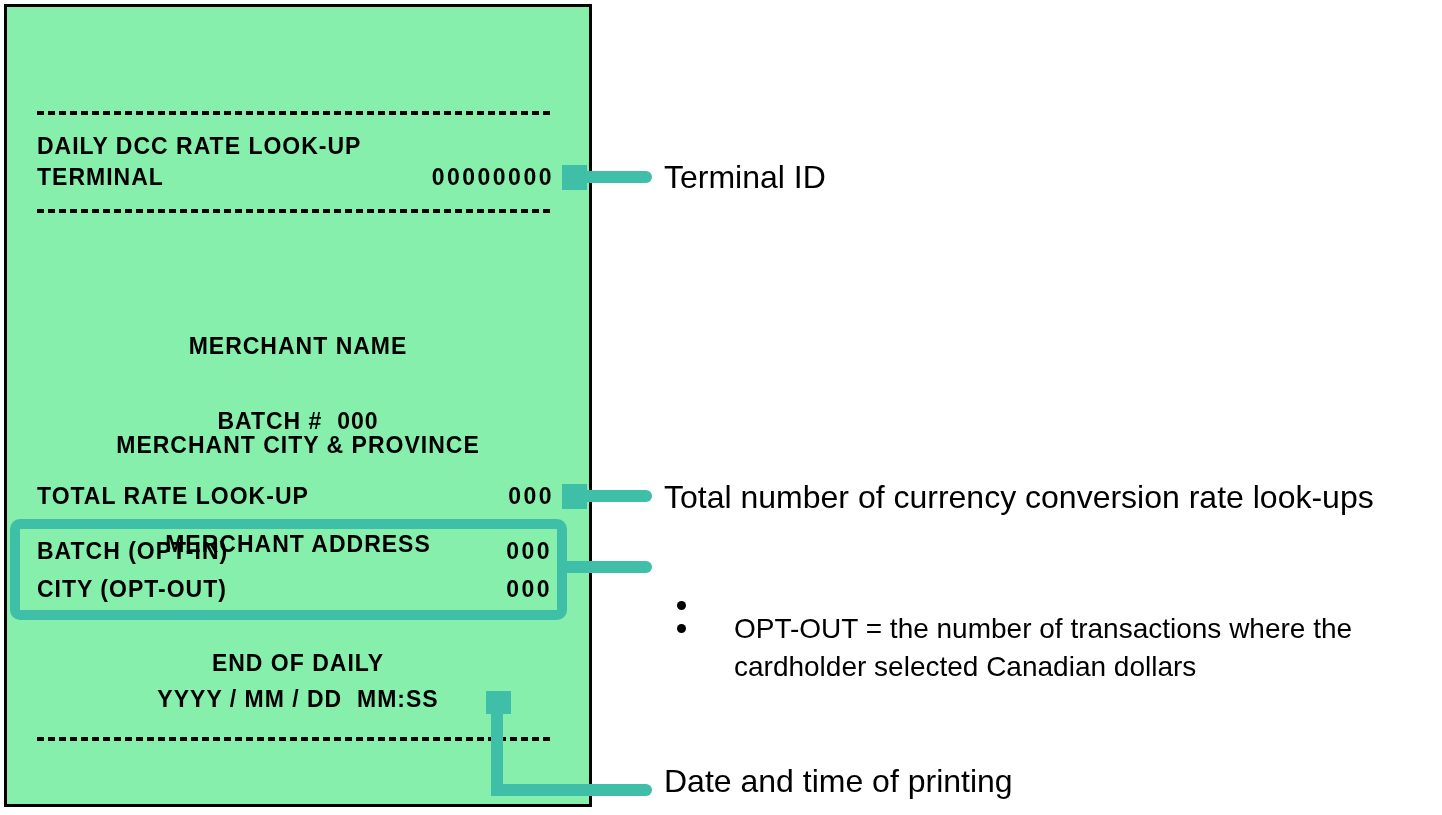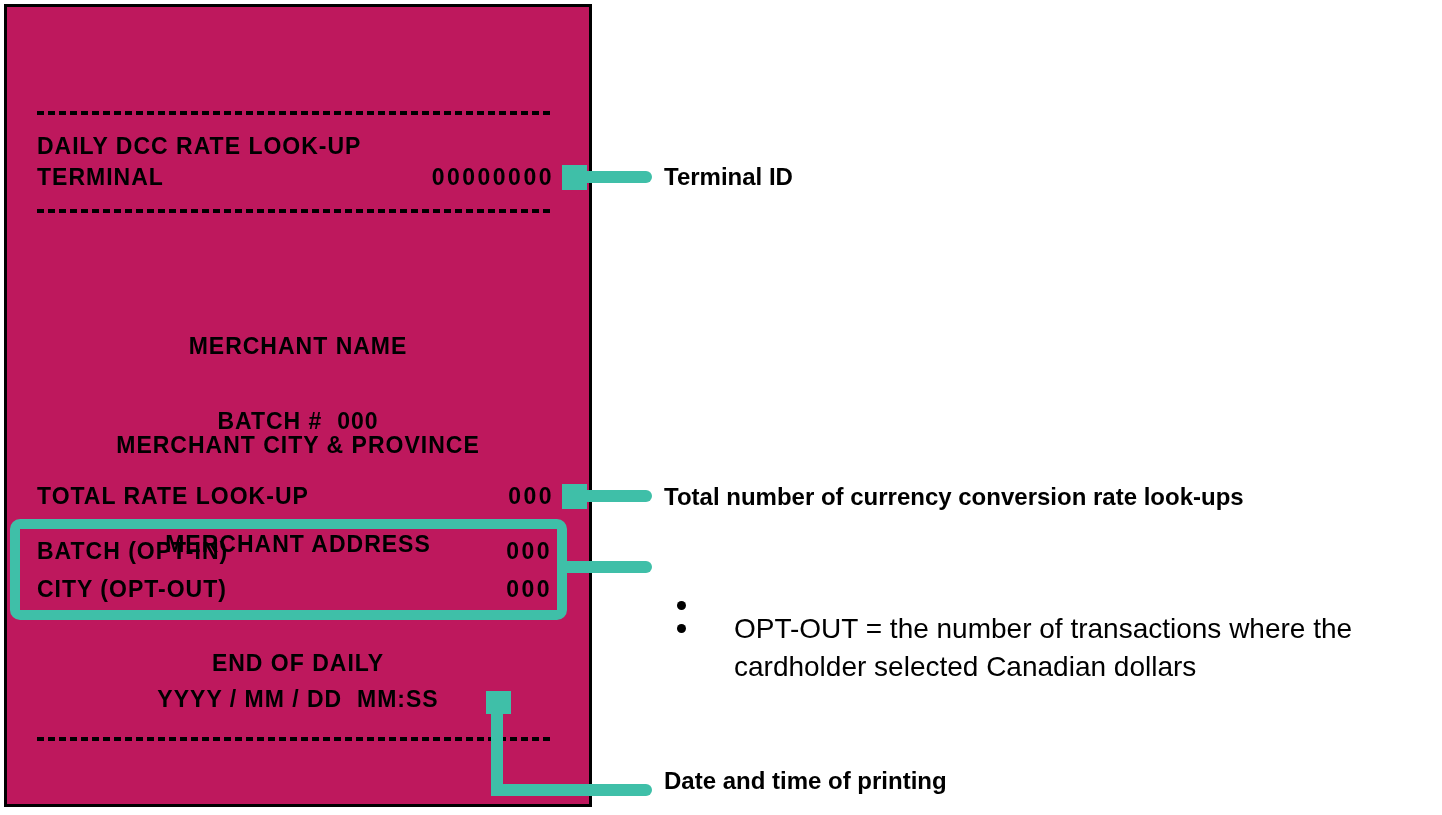--- a/index.html
+++ b/index.html
@@ -3,21 +3,21 @@
 <meta charset="utf-8">
 <style>
   html,body{margin:0;padding:0;background:#fff;}
   #canvas{
     position:relative;width:1442px;height:815px;background:#ffffff;
     font-family:"Liberation Sans",sans-serif;color:#000;overflow:hidden;
   }
   
   .receipt{
     position:absolute;left:4px;top:4px;width:588px;height:803px;
-    border:3px solid #000;background:#be185d;box-sizing:border-box;padding-left:28px;
+    border:3px solid #000;background:#86efac;box-sizing:border-box;padding-left:28px;
   }
   .r-abs{position:absolute;}
   .dash{
     position:absolute;height:4px;left:30px;width:517px;
     background:repeating-linear-gradient(to right,#000 0 7px,transparent 7px 11px);
   }
   .r-text{
     font-weight:bold;font-size:23px;letter-spacing:1px;line-height:26px;
     white-space:pre;
   }
@@ -32,22 +32,22 @@
     position:absolute;left:3px;top:512px;width:557px;height:101px;
     border:10px solid #3FBFA8;border-radius:10px;box-sizing:border-box;
   }
   .optbox .r-row{left:17px;width:515px;}
   
   .csq{position:absolute;width:25px;height:25px;background:#3FBFA8;}
   .cline{position:absolute;height:12px;background:#3FBFA8;border-radius:0 6px 6px 0;}
   .cvline{position:absolute;width:12px;background:#3FBFA8;}
   
   .ann{
-    position:absolute;font-size:24px;line-height:34px;color:#000;
-    font-family:"Liberation Sans",sans-serif;white-space:nowrap;font-weight:bold;
+    position:absolute;font-size:32px;line-height:34px;color:#000;
+    font-family:"Liberation Sans",sans-serif;white-space:nowrap;
   }
   .bullets{position:absolute;left:677px;top:587px;width:740px;}
   .bullet-item{display:flex;align-items:flex-start;}
   .bullet-dot{
     flex:0 0 auto;width:9px;height:9px;border-radius:50%;background:#000;
     margin-top:14px;margin-right:48px;
   }
   .bullet-text{font-size:28px;line-height:38px;white-space:nowrap;}
 </style>
 </head>

